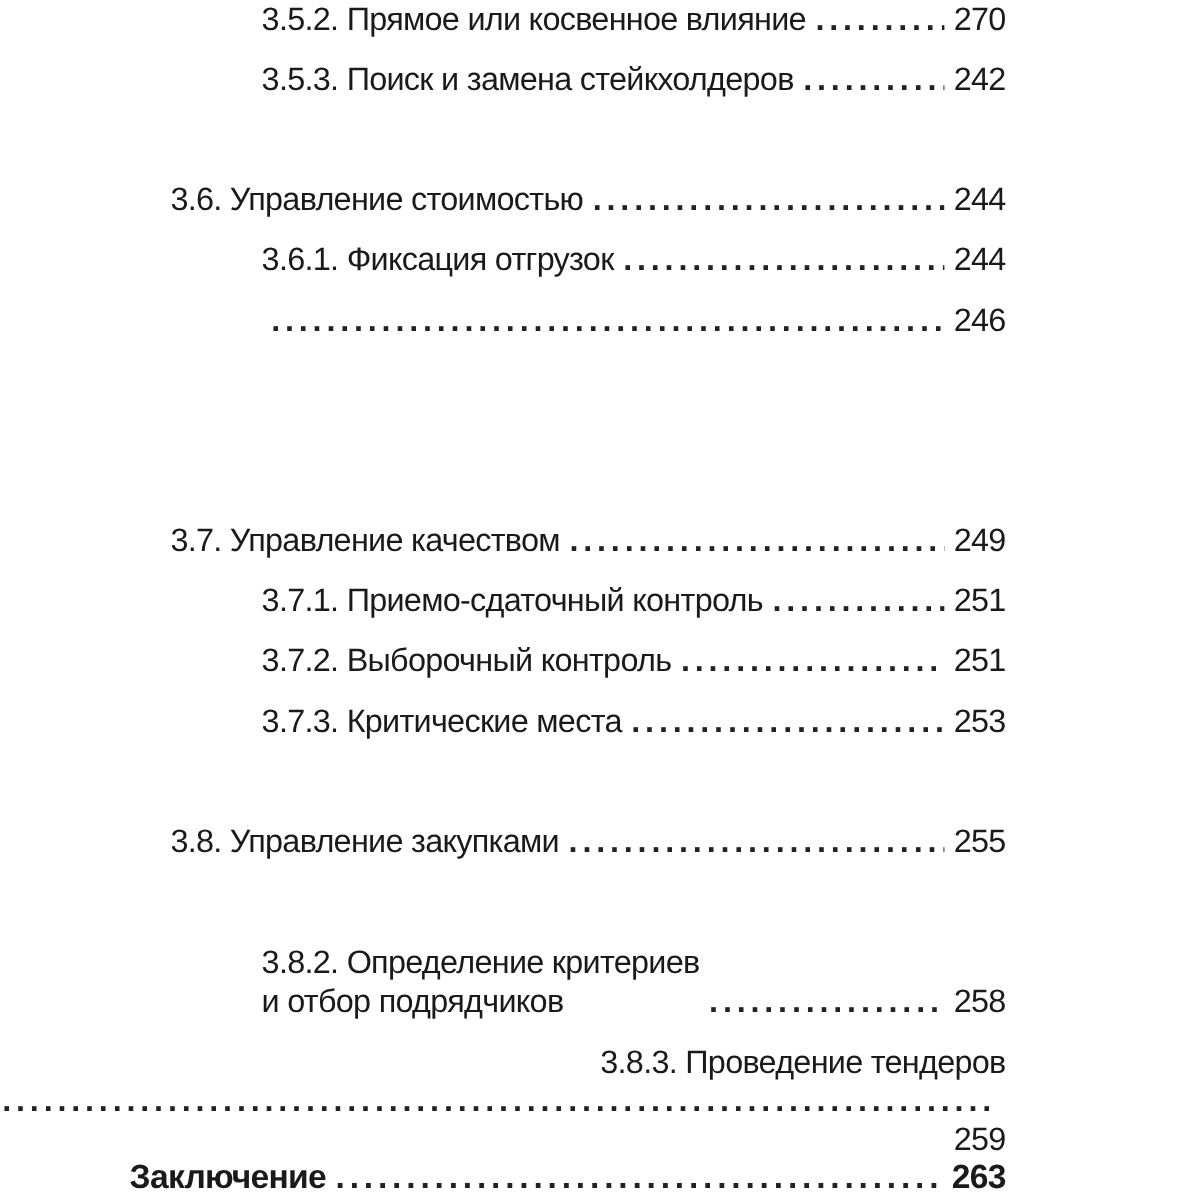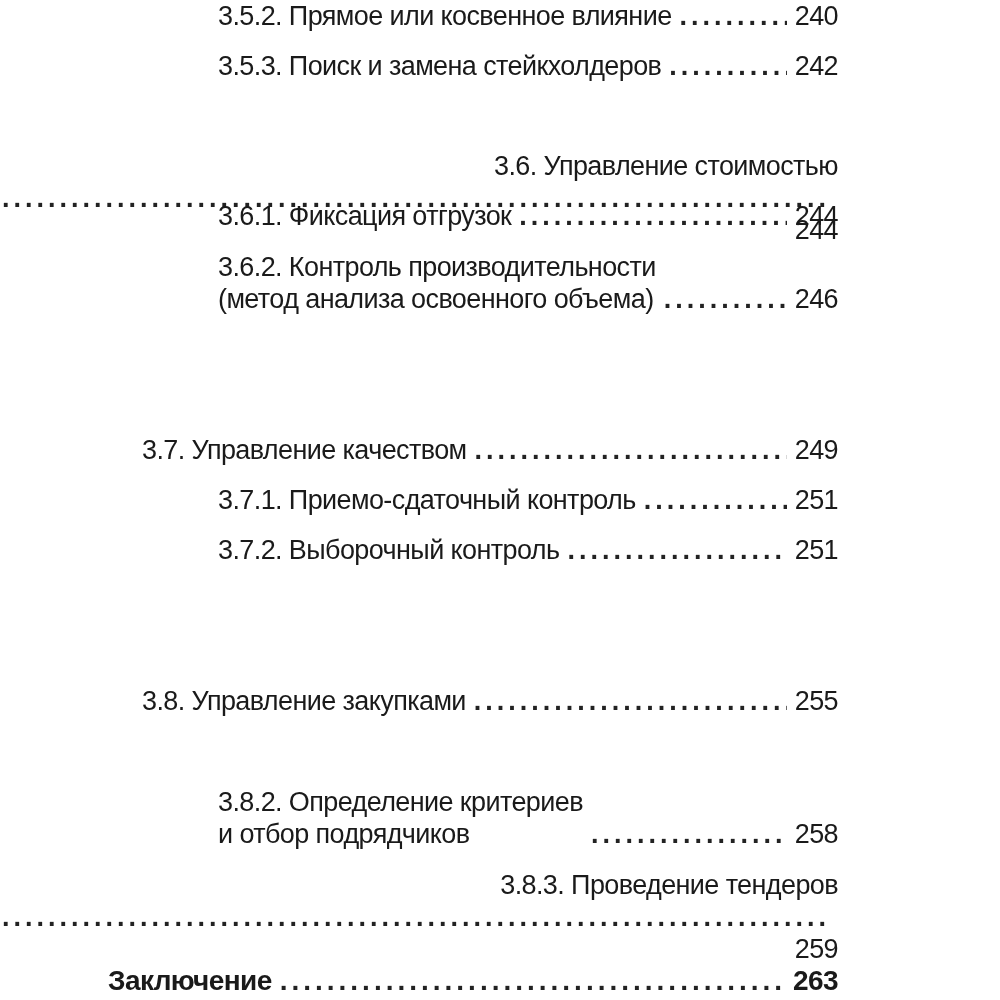--- a/index.html
+++ b/index.html
@@ -38,44 +38,42 @@
   .entry .page { flex: 0 0 auto; text-align: right; min-width: 40px; }
 </style>
 </head>
 <body>
 
 <div class="toc">
 
   <div class="entry l2" style="top:0px;">
     <span class="title">3.5.2. Прямое или косвенное влияние</span>
     <span class="leader"></span>
-    <span class="page">240</span>
+    <span class="page">270</span>
   </div>
 
   <div class="entry l2" style="top:50px;">
     <span class="title">3.5.3. Поиск и замена стейкхолдеров</span>
     <span class="leader"></span>
     <span class="page">242</span>
   </div>
 
-  <div class="entry l1" style="top:150px;flex-direction:column;">
+  <div class="entry l1" style="top:150px;">
     <span class="title">3.6. Управление стоимостью</span>
     <span class="leader"></span>
     <span class="page">244</span>
   </div>
 
   <div class="entry l2" style="top:200px;">
     <span class="title">3.6.1. Фиксация отгрузок</span>
     <span class="leader"></span>
     <span class="page">244</span>
   </div>
 
   <div class="entry l2" style="top:251px;">
-    <span class="title">3.6.2. Контроль производительности
-(метод анализа освоенного объема)</span>
     <span class="leader"></span>
     <span class="page">246</span>
   </div>
 
 
   <div class="entry l1" style="top:434px;">
     <span class="title">3.7. Управление качеством</span>
     <span class="leader"></span>
     <span class="page">249</span>
   </div>
@@ -85,20 +83,25 @@
     <span class="leader"></span>
     <span class="page">251</span>
   </div>
 
   <div class="entry l2" style="top:534px;">
     <span class="title">3.7.2. Выборочный контроль</span>
     <span class="leader"></span>
     <span class="page">251</span>
   </div>
 
+  <div class="entry l2" style="top:585px;">
+    <span class="title">3.7.3. Критические места</span>
+    <span class="leader"></span>
+    <span class="page">253</span>
+  </div>
 
   <div class="entry l1" style="top:685px;">
     <span class="title">3.8. Управление закупками</span>
     <span class="leader"></span>
     <span class="page">255</span>
   </div>
 
 
   <div class="entry l2" style="top:786px;">
     <span class="title">3.8.2. Определение критериев

